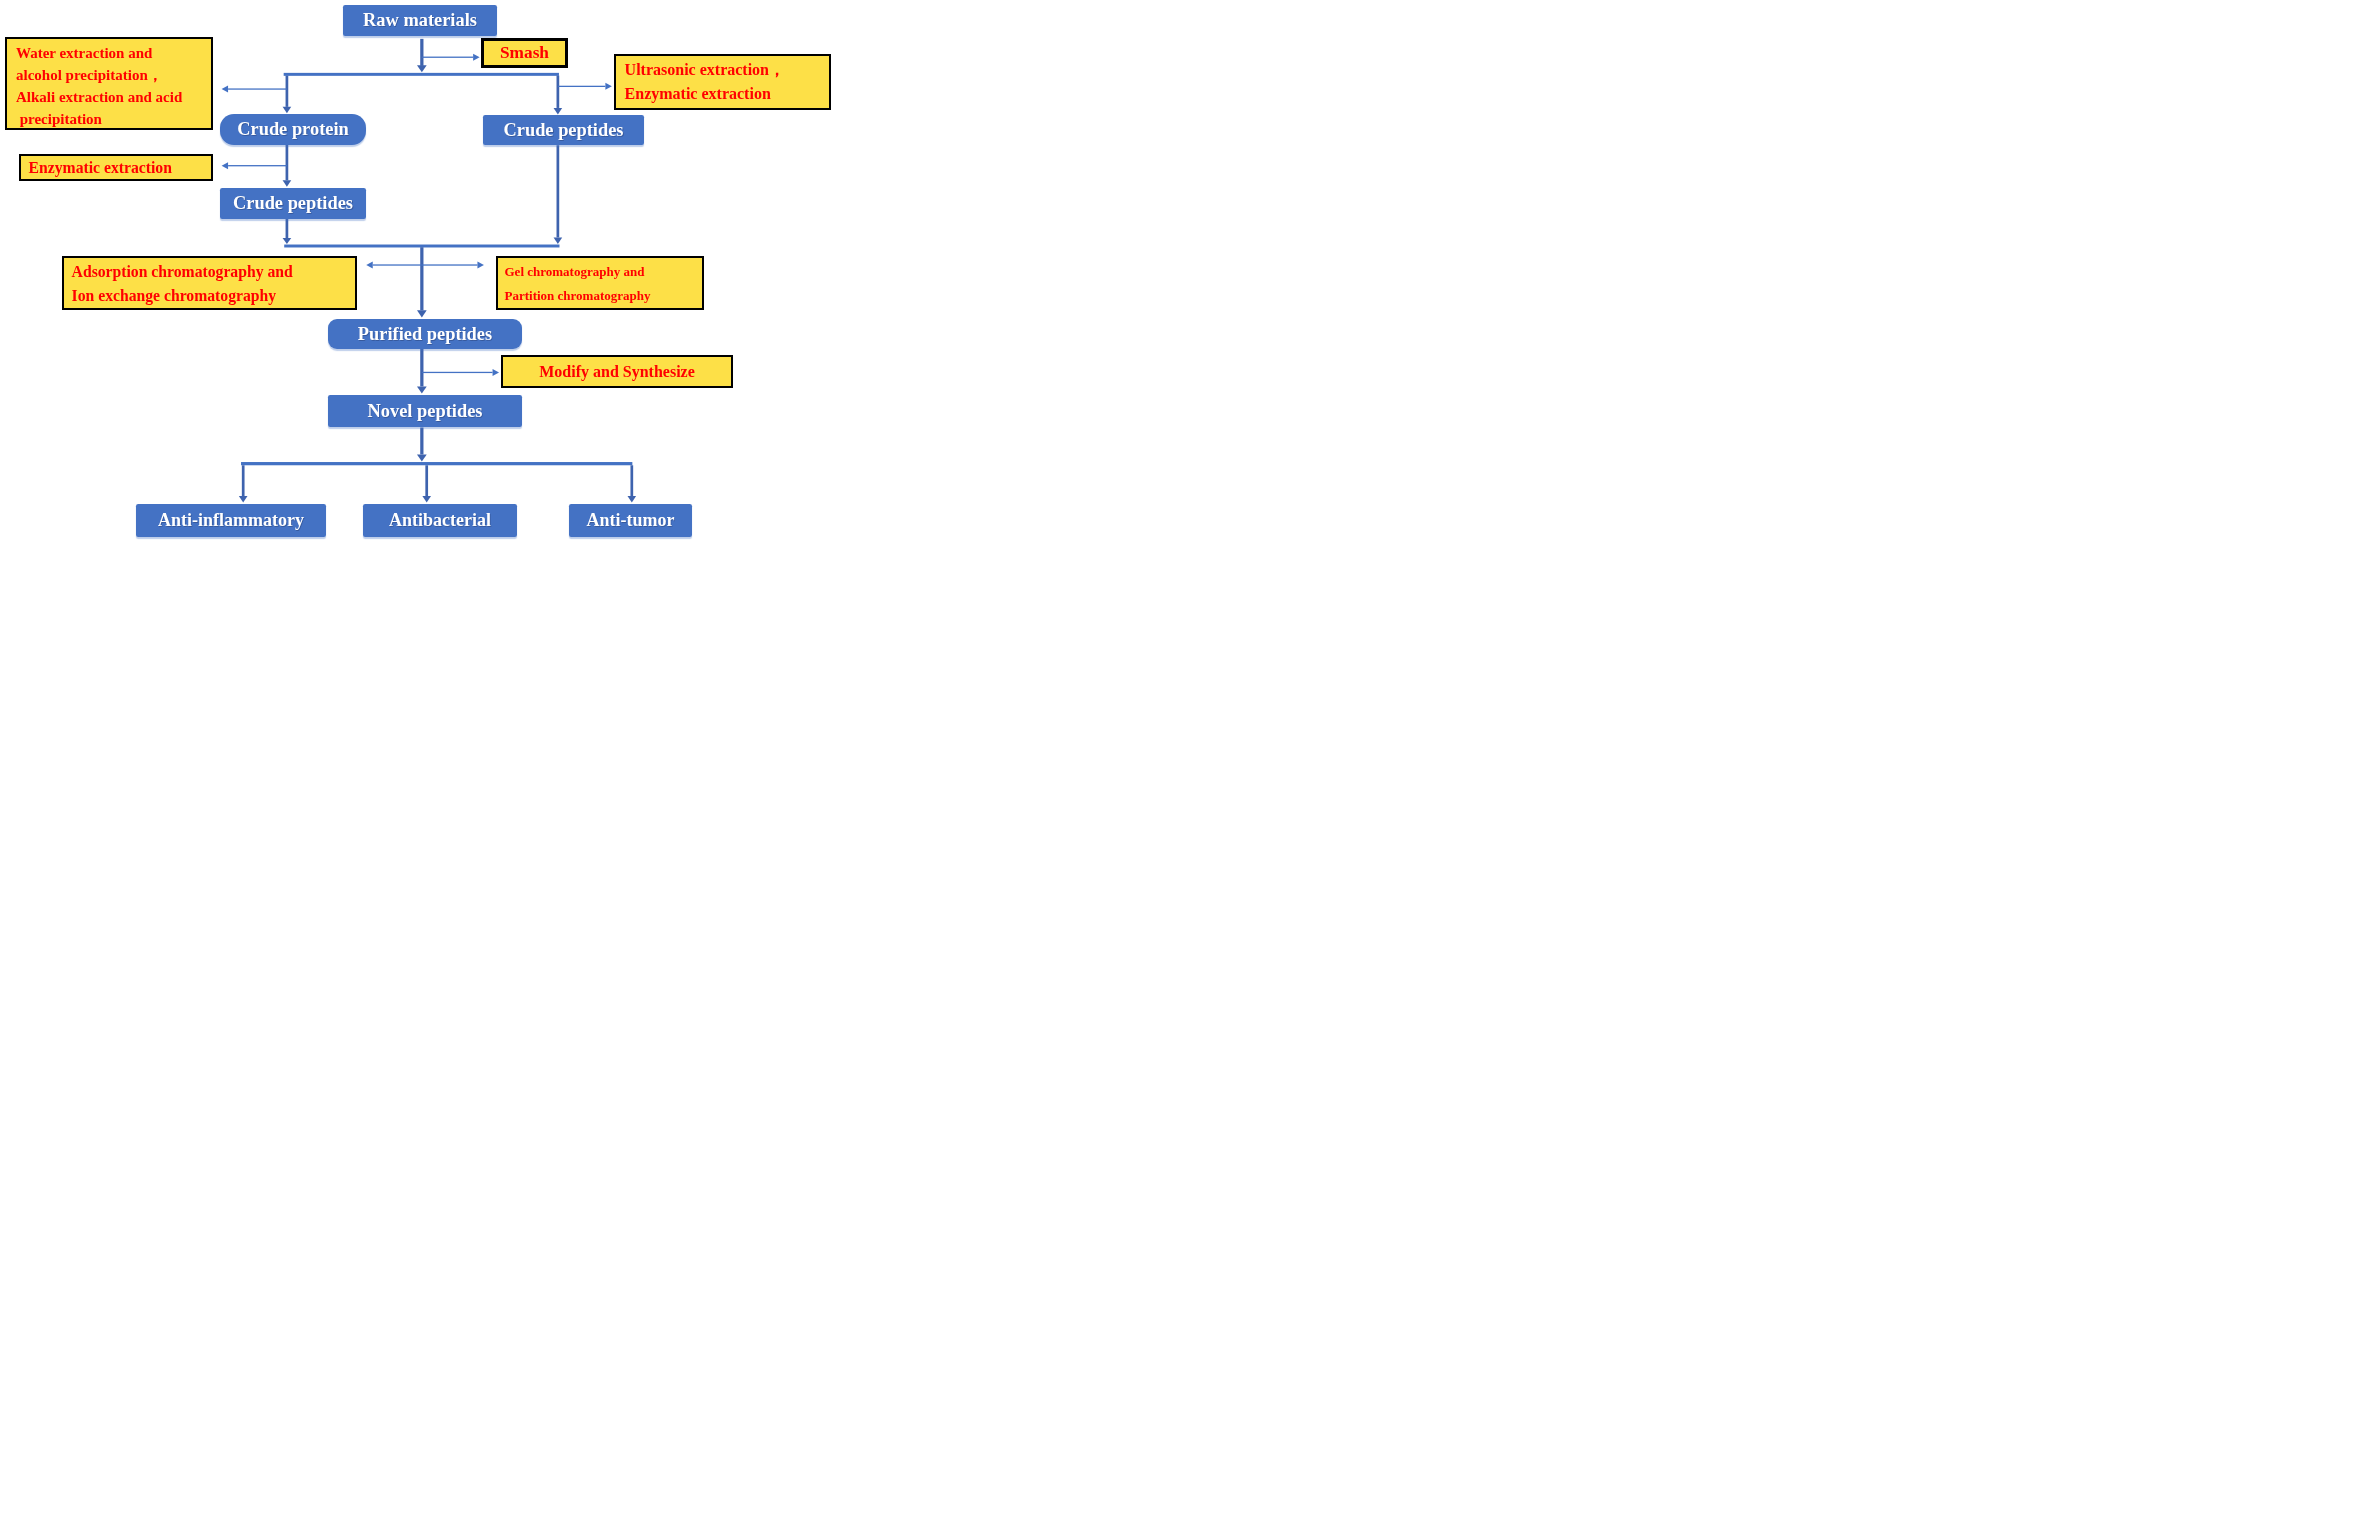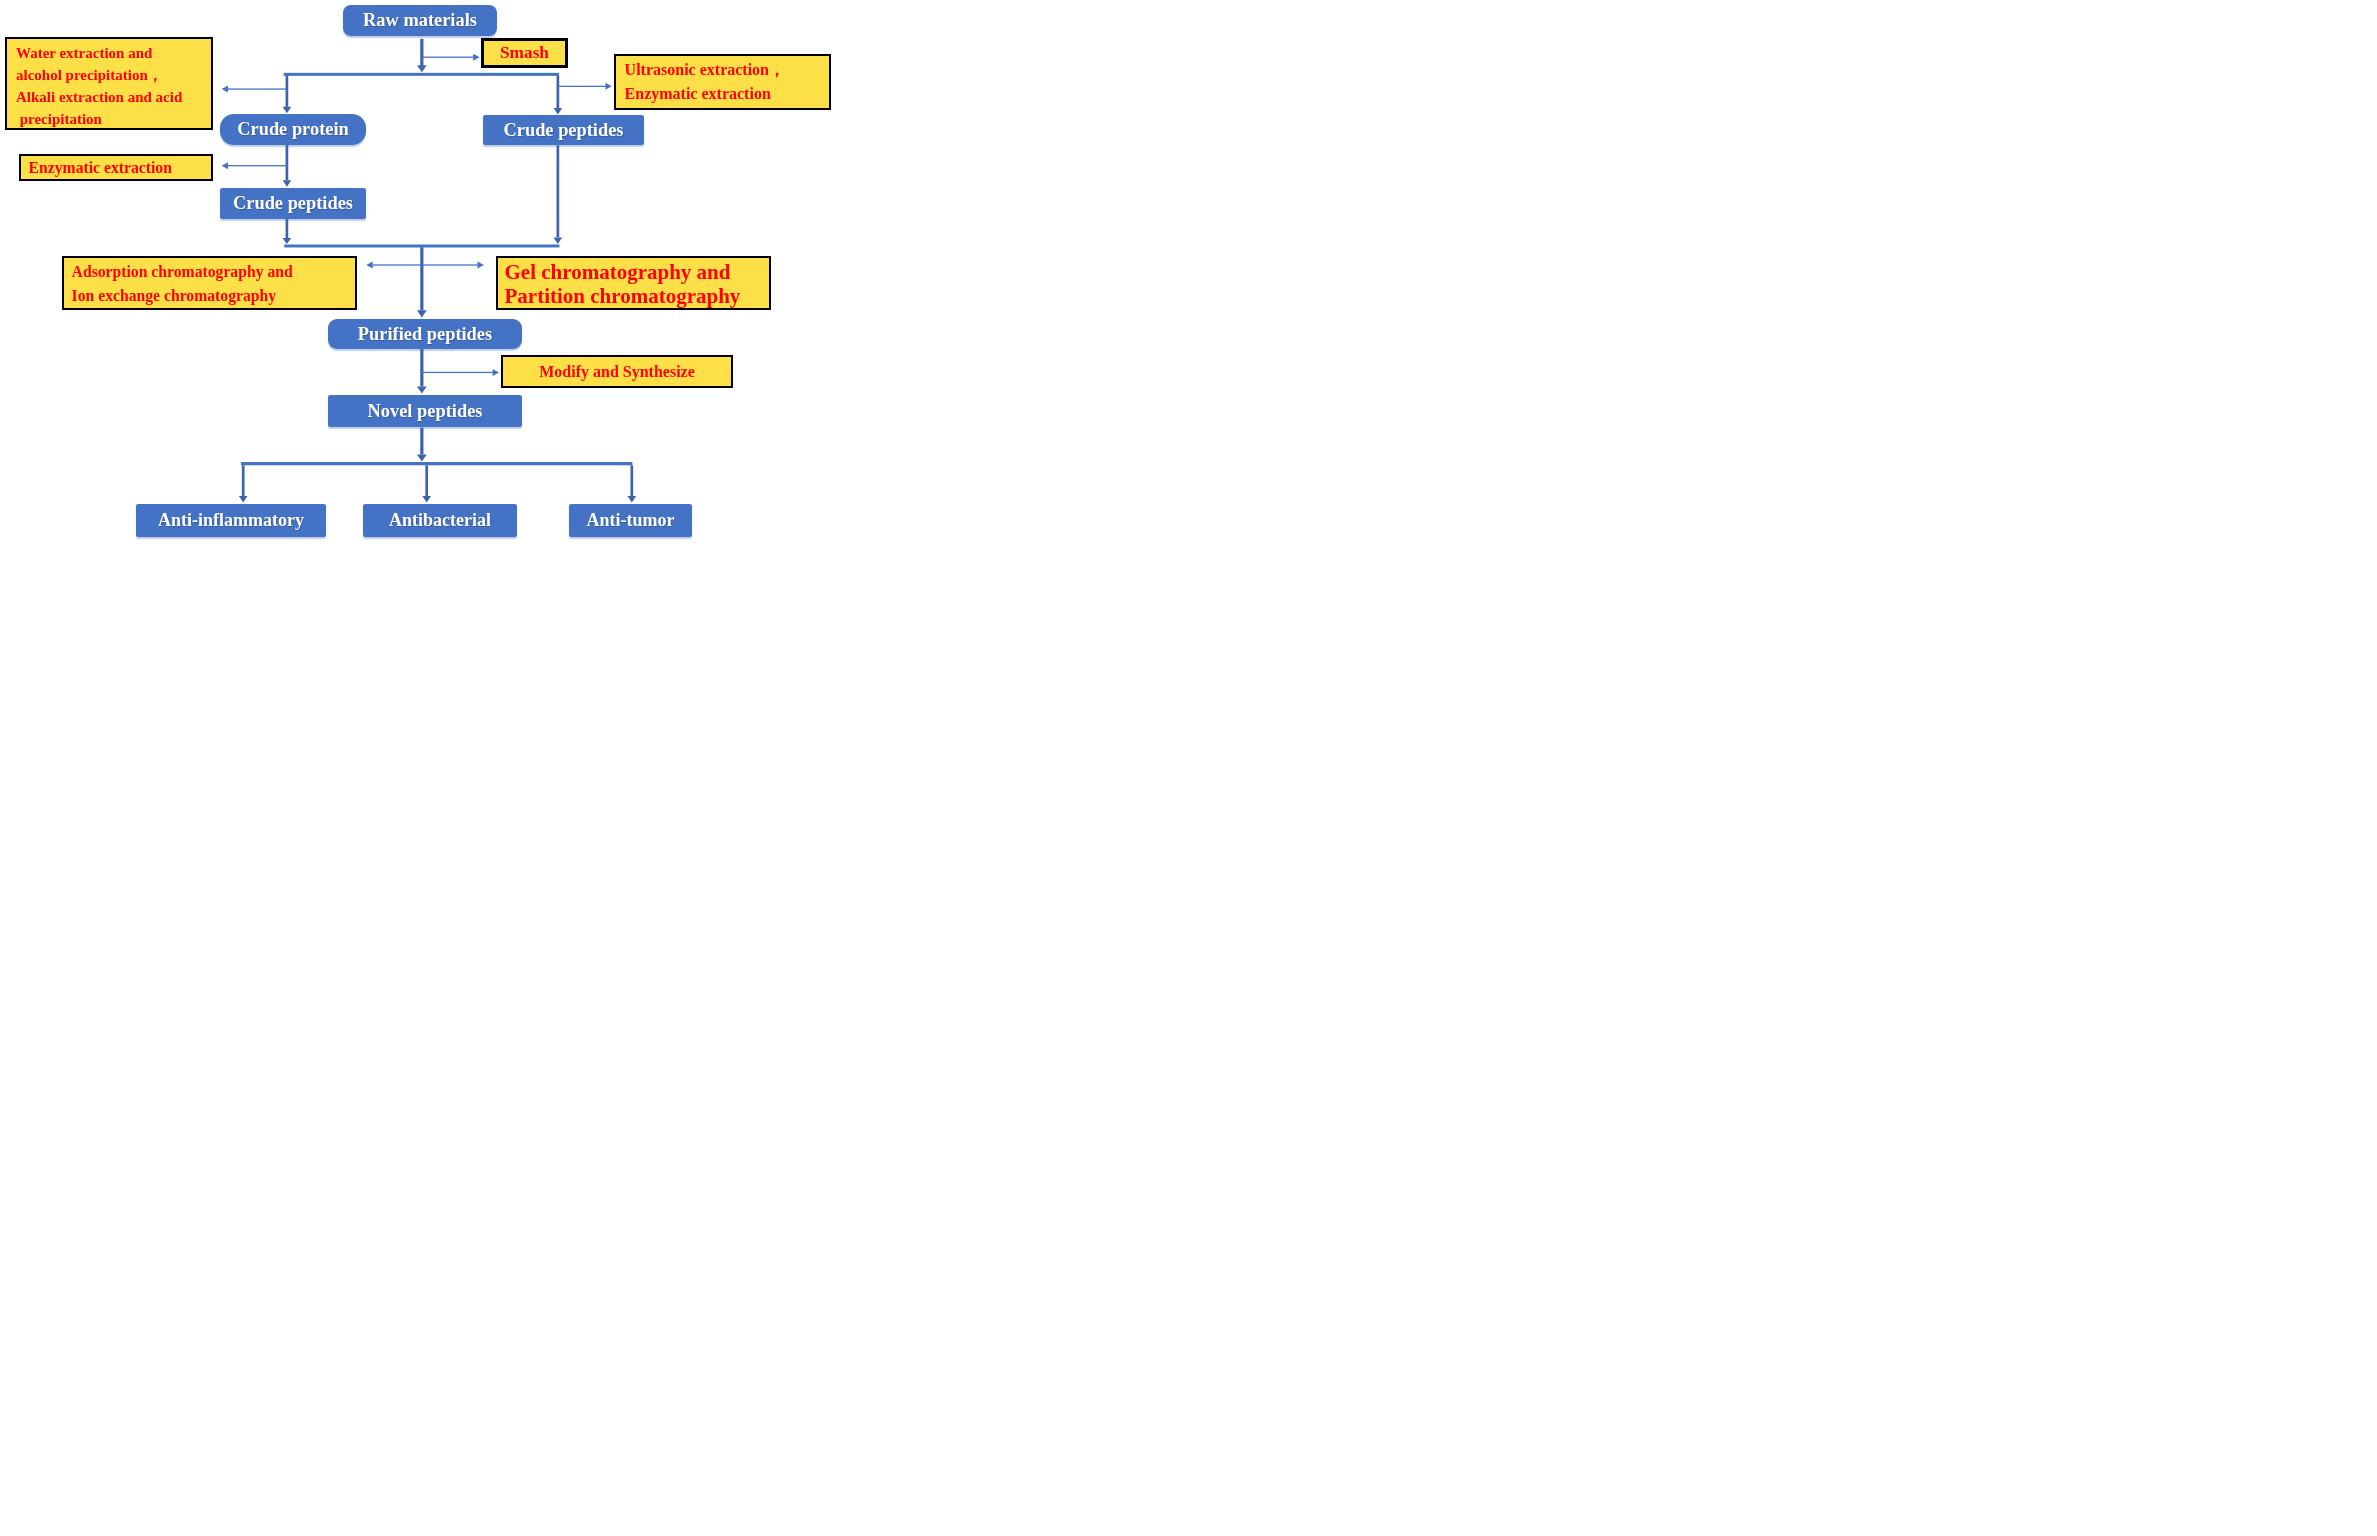--- a/index.html
+++ b/index.html
@@ -39,36 +39,36 @@
     position:absolute;
     background:#fde047;
     border:2.2px solid var(--annotation-border);
     color:var(--annotation-text);
     font-weight:bold;
     box-sizing:border-box;
   }
   .ann .ln{display:block;white-space:pre;}
 
   
-  #n-raw        {left:343px;top:5.4px;width:154px;height:31px;font-size:18.4px;border-radius:8px;}
+  #n-raw        {left:343px;top:5.4px;width:154px;height:31px;font-size:18.4px;}
   #n-cprotein   {left:220px;top:114px;width:146px;height:31px;font-size:18.4px;border-radius:14px;}
   #n-cpeptidesR {left:483px;top:115px;width:161px;height:30px;font-size:18.4px;}
   #n-cpeptidesL {left:220px;top:188px;width:146px;height:31px;font-size:18.4px;}
   #n-purified   {left:328px;top:319px;width:194px;height:30px;font-size:18.4px;border-radius:9px;}
   #n-novel      {left:328px;top:395px;width:194px;height:32px;font-size:18.4px;}
   #n-antiinfl   {left:136px;top:504px;width:190px;height:33px;font-size:18px;}
   #n-antibact   {left:363px;top:504px;width:154px;height:33px;font-size:18px;}
   #n-antitumor  {left:569px;top:504px;width:123px;height:33px;font-size:18px;}
 
   
   #a-water      {left:5.4px;top:37px;width:208px;height:93px;font-size:15px;line-height:22px;padding:3.2px 3.2px 3.2px 8.6px;}
   #a-enzymatic  {left:19px;top:154px;width:194px;height:27px;font-size:15.7px;display:flex;align-items:center;padding-left:7.6px;}
   #a-ultrasonic {left:614px;top:54px;width:217px;height:56px;font-size:16px;line-height:24px;padding:2.2px 2.2px 2.2px 8.6px;}
   #a-adsorption {left:62px;top:256px;width:295px;height:54px;font-size:15.7px;line-height:24px;padding:2.2px 2.2px 2.2px 7.6px;}
-  #a-gel        {left:496px;top:256px;width:275px;height:54px;font-size:21px;line-height:24px;padding:2.2px 2.2px 2.2px 6.5px;}
+  #a-gel        {left:496px;top:256px;width:208px;height:54px;font-size:13px;line-height:24px;padding:2.2px 2.2px 2.2px 6.5px;}
   #a-modify     {left:501px;top:355px;width:232px;height:33px;font-size:16px;border-width:2.7px;display:flex;align-items:center;justify-content:center;}
   #a-smash      {left:481px;top:38px;width:87px;height:30px;font-size:17.3px;border-width:3.2px;display:flex;align-items:center;justify-content:center;}
 </style>
 </head>
 <body>
 
 <div class="canvas">
 
   <svg class="connectors" viewBox="0 0 1557 1006" xmlns="http://www.w3.org/2000/svg">
 

